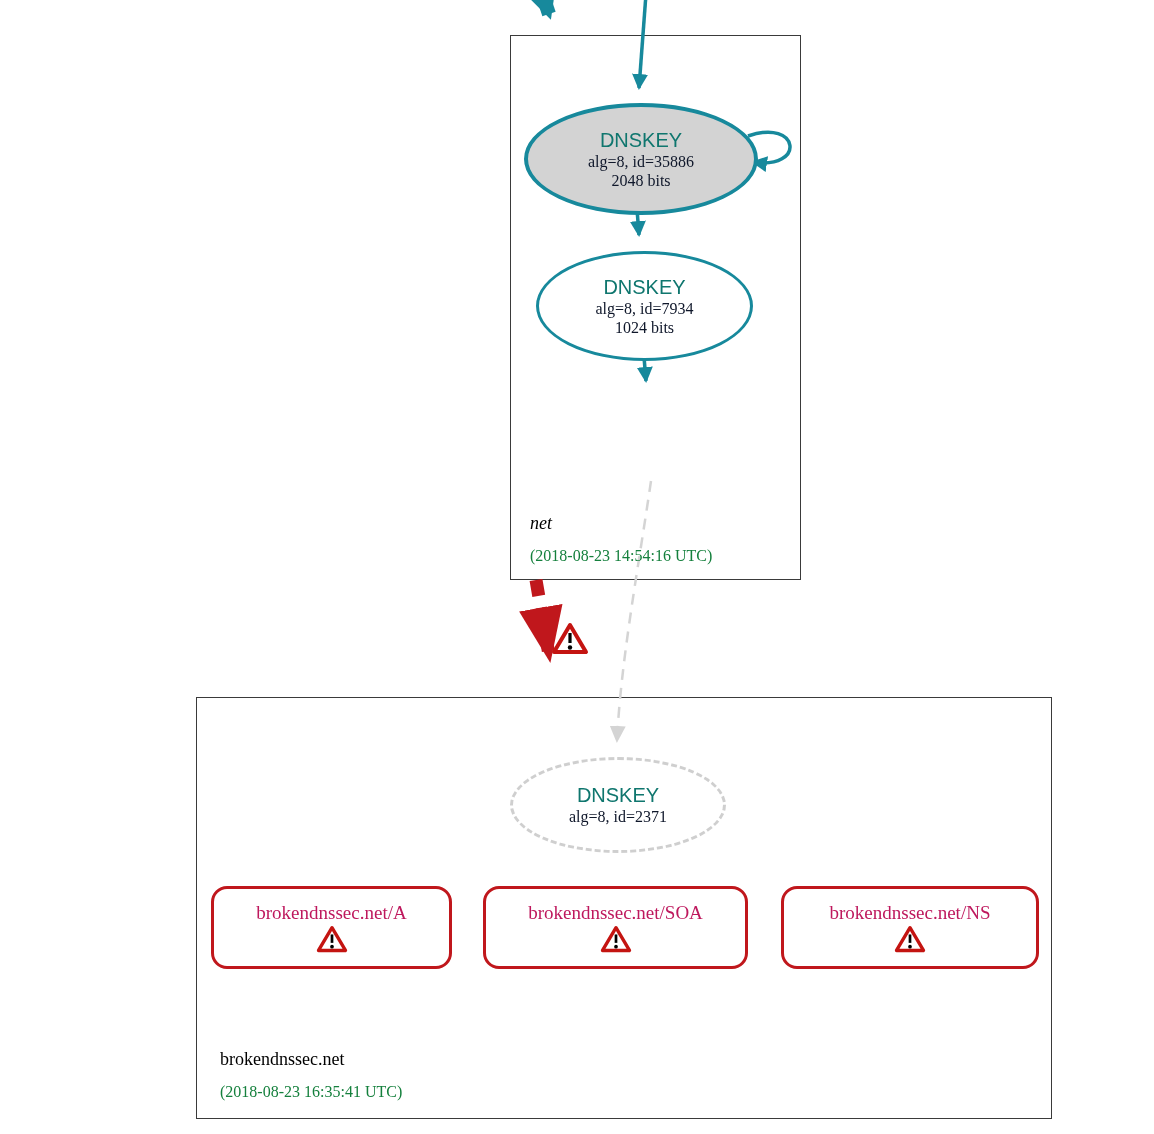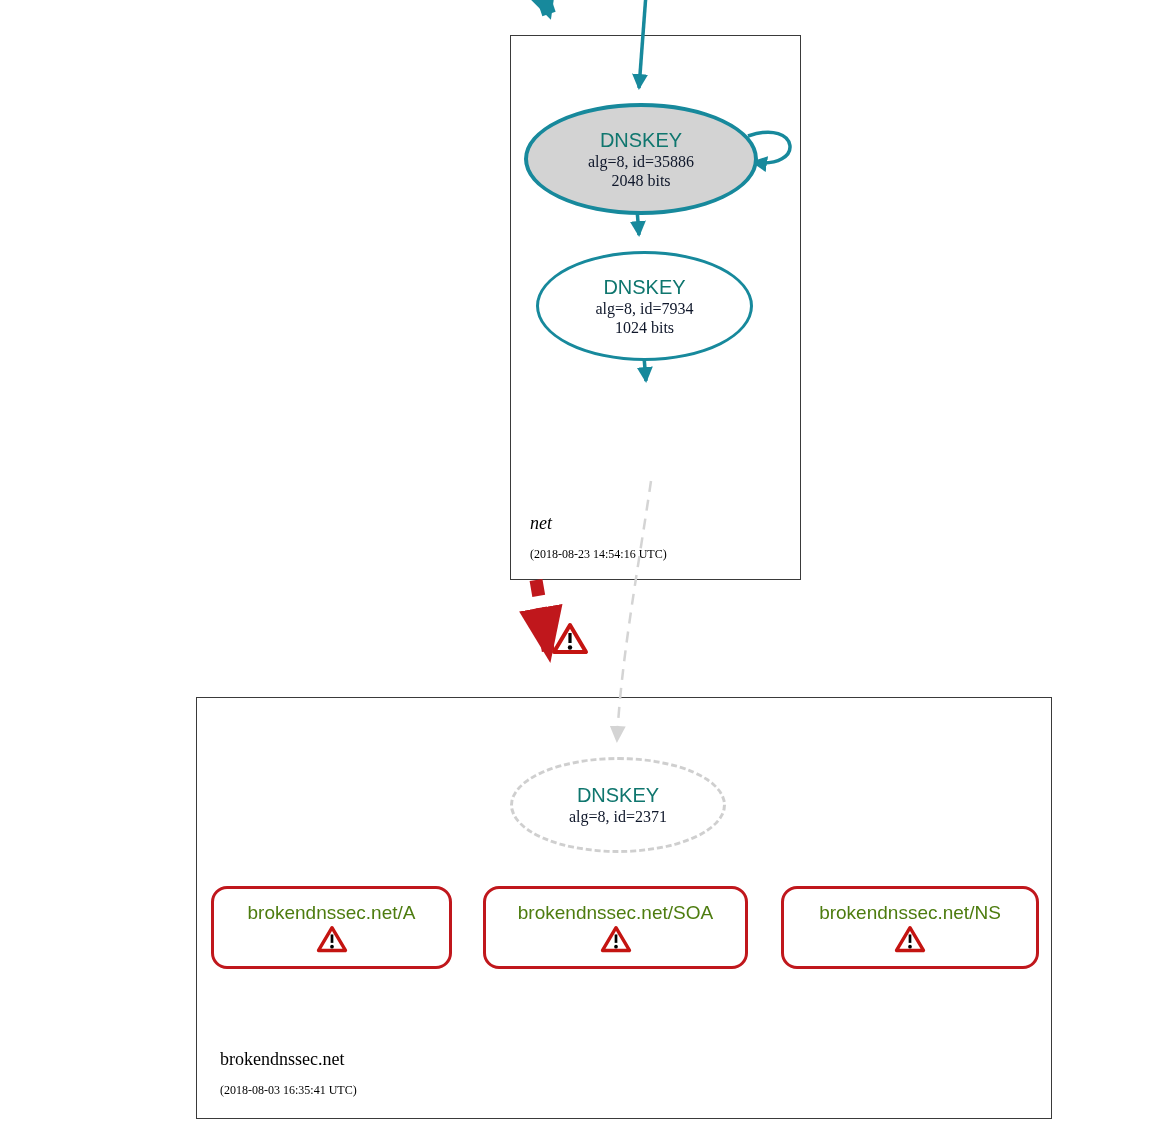--- a/index.html
+++ b/index.html
@@ -10,23 +10,23 @@
   .node{position:absolute;display:flex;flex-direction:column;align-items:center;
         justify-content:center;text-align:center;background:#fff;}
   .ellipse{border-radius:50%;}
   .node-title{font-family:"Liberation Sans",sans-serif;font-size:20px;color:#0f766e;line-height:23px;}
   .node-sub{font-family:"Liberation Serif",serif;font-size:16px;color:#0f172a;line-height:19px;}
   .teal-border{border:3.5px solid #17899c;}
   .ksk{background:#d3d3d3;border-width:4px;}
   .dashed-gray{border:3px dashed #cfcfcf;background:#fff;}
   .rrset{position:absolute;border:3px solid #c0171c;border-radius:16px;background:#fff;
          display:flex;flex-direction:column;align-items:center;justify-content:center;gap:1px;}
-  .rrset-label{font-family:Liberation Sans, sans-serif;font-size:19px;color:#4d7c0f;}
+  .rrset-label{font-family:Liberation Serif, serif;font-size:19px;color:#be185d;}
   .zone-label{position:absolute;font-family:"Liberation Serif",serif;font-size:18px;color:#000;}
-  .zone-ts{position:absolute;font-family:"Liberation Serif",serif;font-size:12px;color:#000000;}
+  .zone-ts{position:absolute;font-family:"Liberation Serif",serif;font-size:16px;color:#15803d;}
   .warn{display:block;}
 </style>
 </head>
 <body>
 
 <div id="canvas">
 
   <div class="zone-box" style="left:510px;top:35px;width:289px;height:543px;"></div>
   <div class="zone-box" style="left:196px;top:697px;width:854px;height:420px;"></div>
 
@@ -117,15 +117,15 @@
     <span>
       <svg class="warn" width="32" height="29" viewBox="0 0 38 34">
         <path d="M19 3 L35 30 H3 Z" fill="#fff" stroke="#c41411" stroke-width="4" stroke-linejoin="round"></path>
         <rect x="17.4" y="11" width="3.2" height="10" fill="#000"></rect>
         <circle cx="19" cy="25.5" r="2.2" fill="#000"></circle>
       </svg>
     </span>
   </div>
 
   <div class="zone-label" style="left:220px;top:1049px;">brokendnssec.net</div>
-  <div class="zone-ts" style="left:220px;top:1083px;">(2018-08-03 16:35:41 UTC)</div>
+  <div class="zone-ts" style="left:220px;top:1083px;">(2018-08-23 16:35:41 UTC)</div>
 
 </div>
 
 </body></html>

